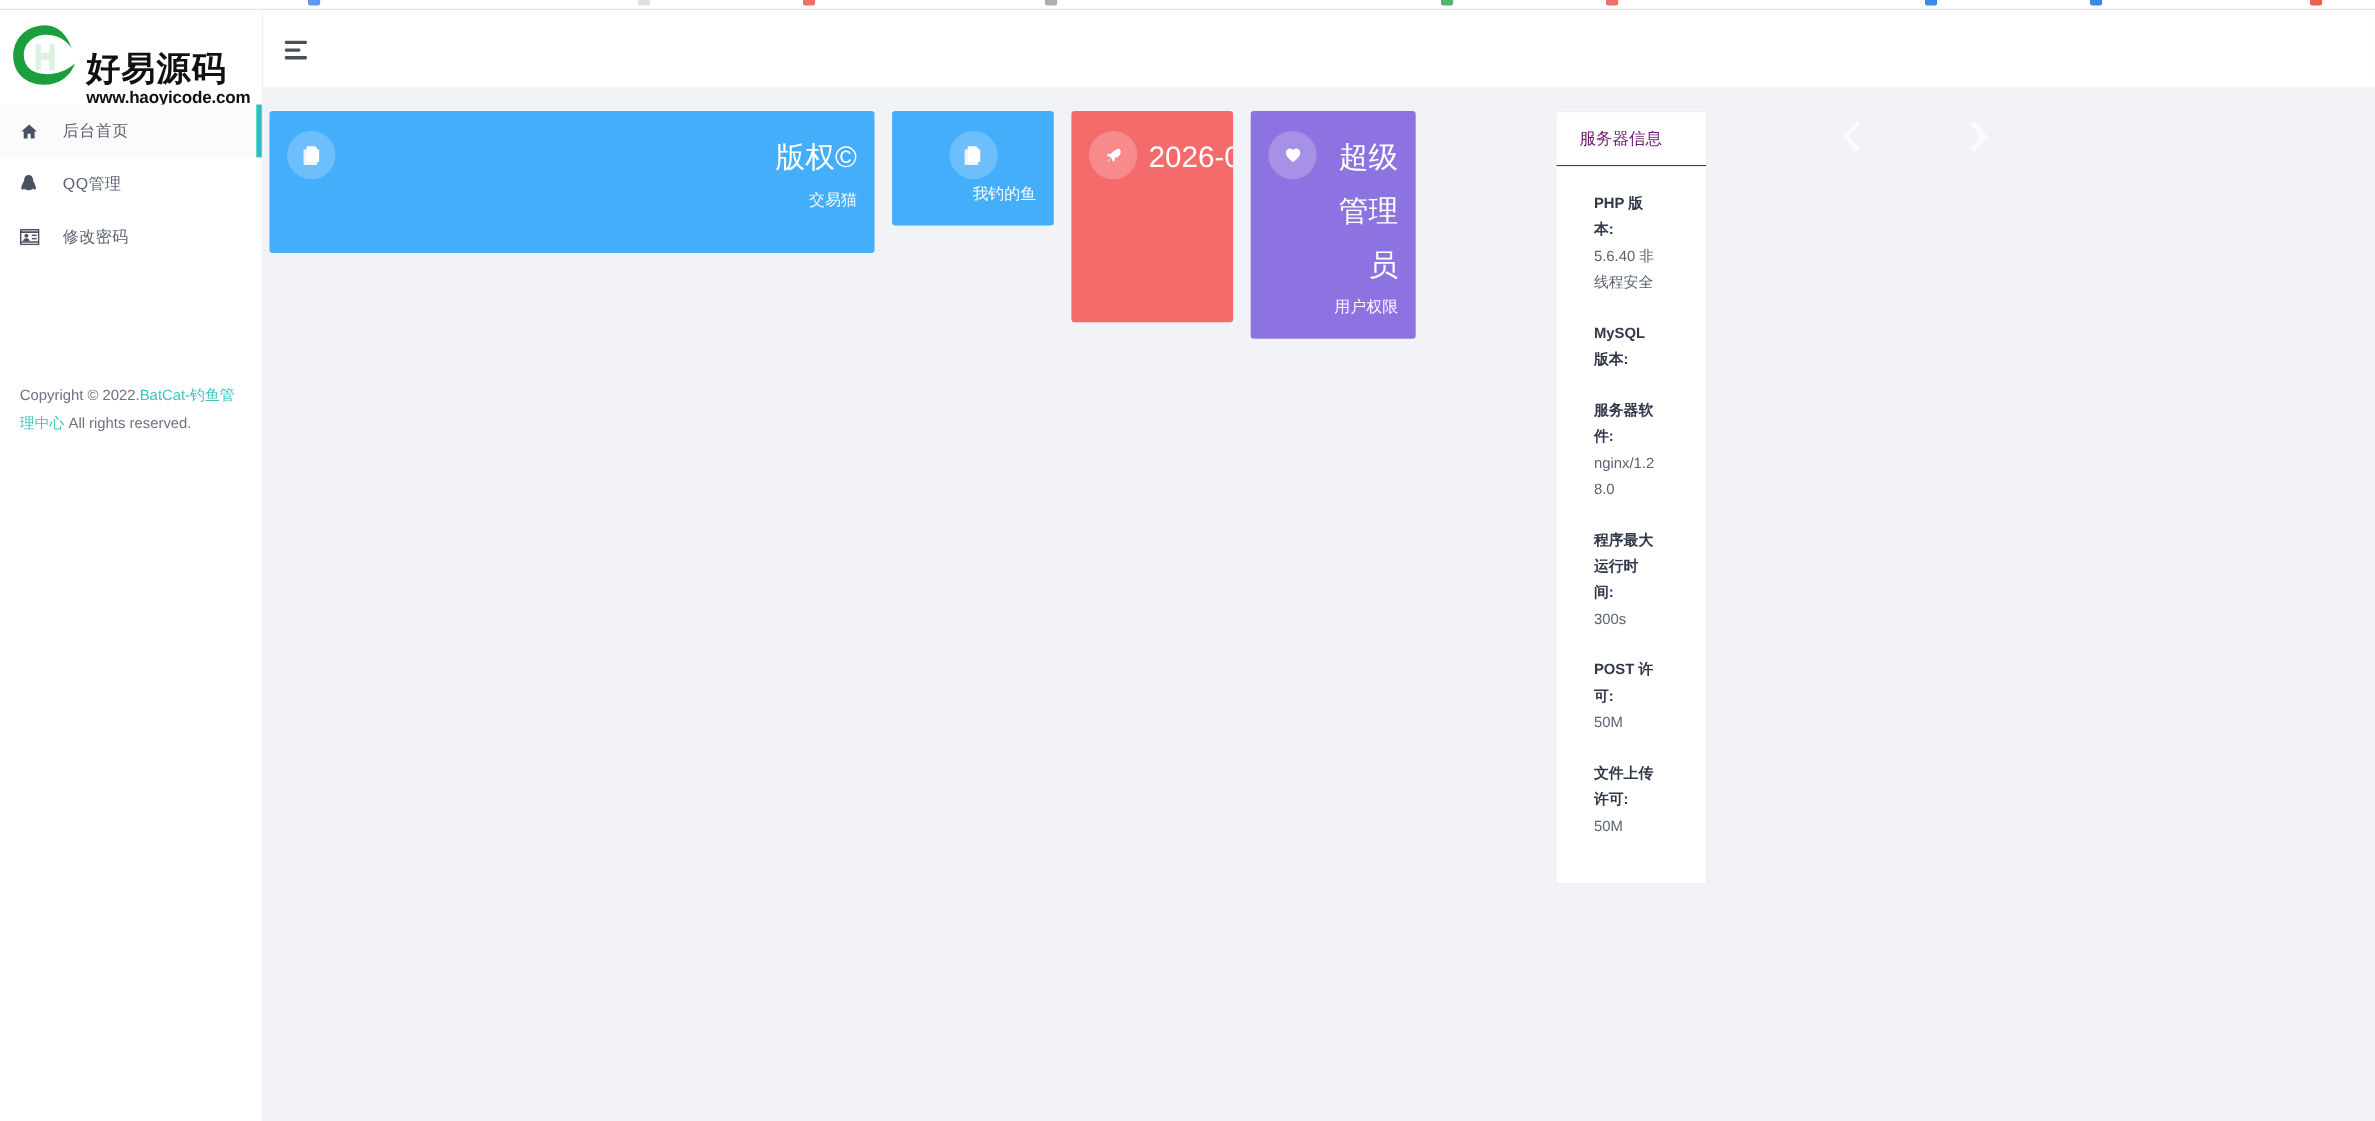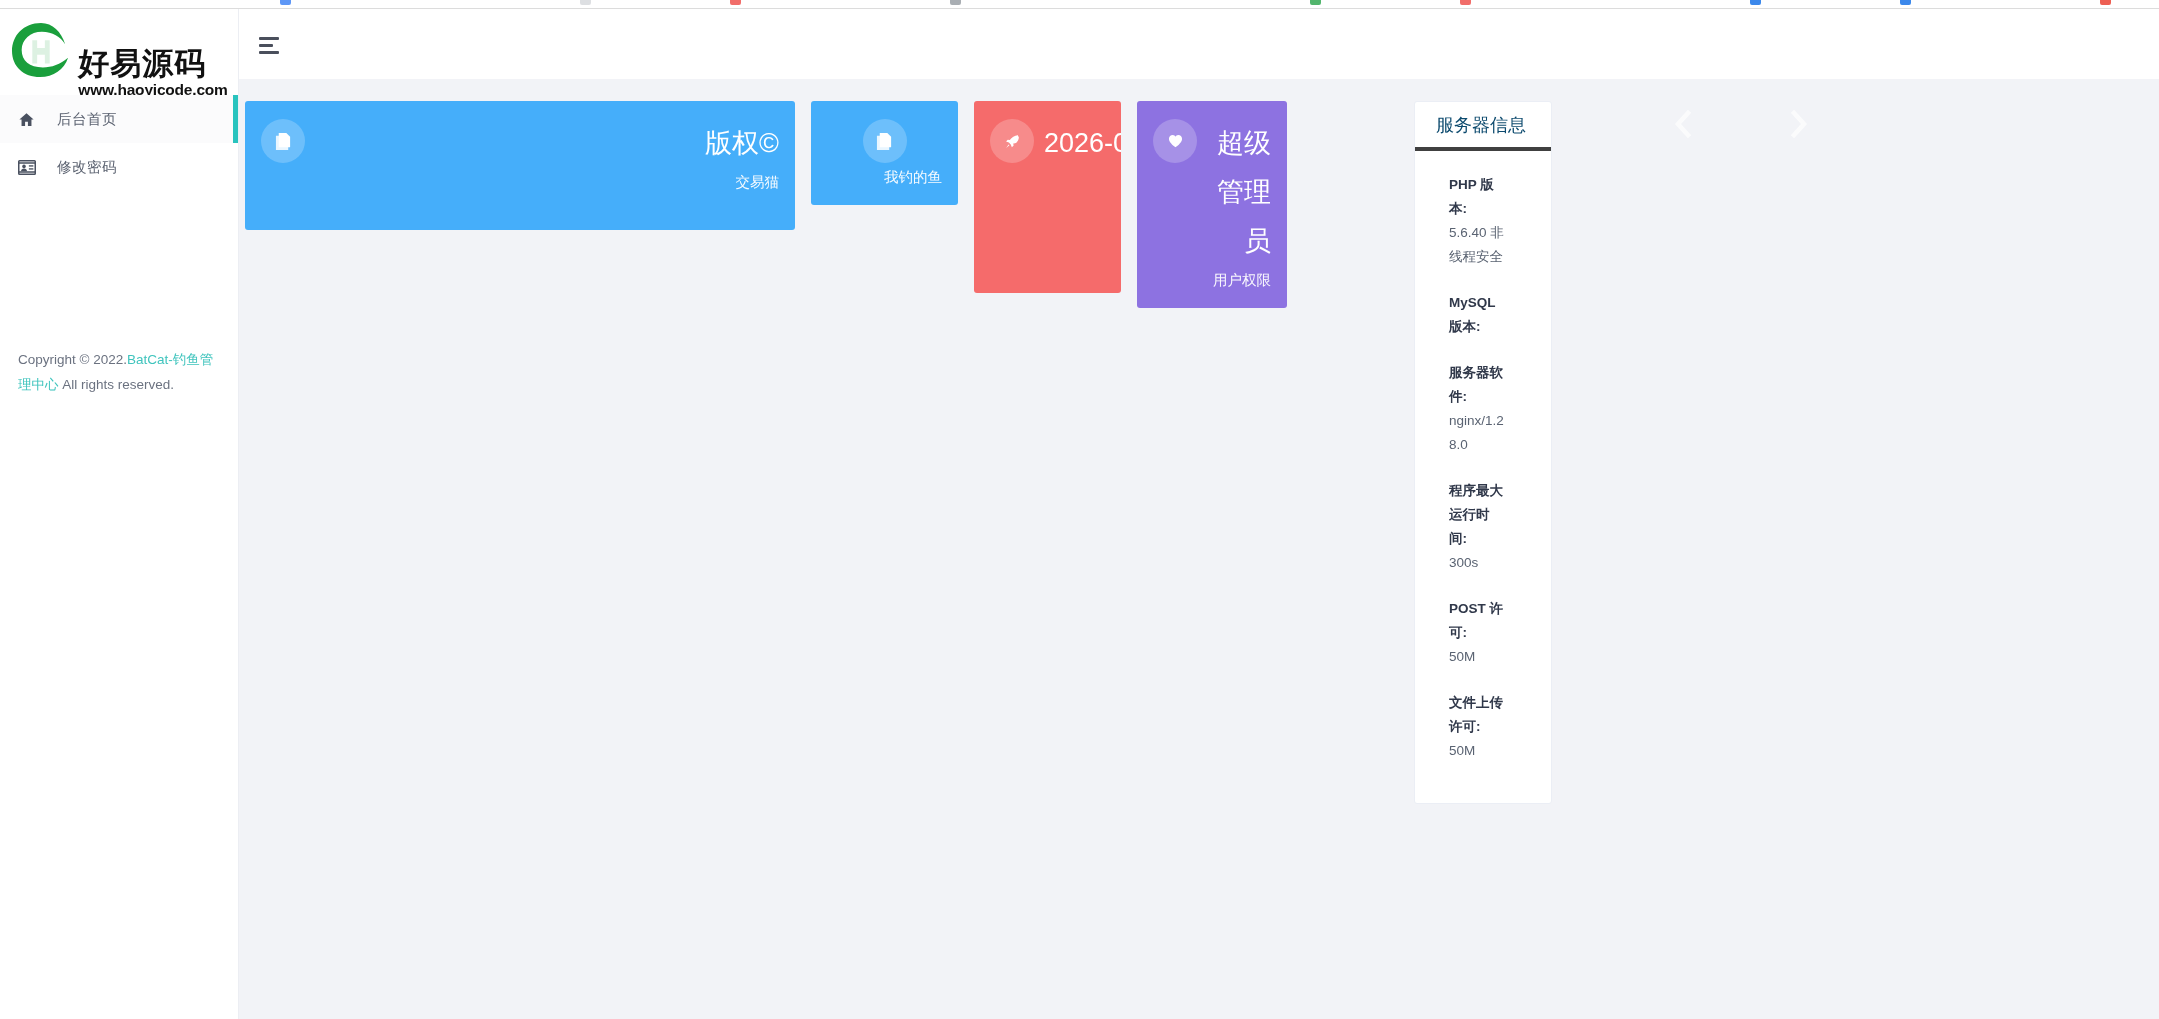--- a/index.html
+++ b/index.html
@@ -227,23 +227,23 @@
     width: 138px;
     background: #ffffff;
     border: 1px solid #ebeef5;
     border-radius: 3px;
   }
   #server-panel-header {
     height: 49px;
     display: flex;
     align-items: center;
     padding-left: 21px;
-    font-size: 18px;
-    color: #0c4a6e;
-    border-bottom: 4px solid #404040;
+    font-size: 15px;
+    color: #701a75;
+    border-bottom: 1px solid #404040;
   }
   #server-panel-body {
     padding: 22px 0 24px 34px;
     font-size: 13.5px;
     line-height: 24px;
     color: #5a6372;
     width: 100%;
   }
   .srv-row { margin-bottom: 22px; width: 58px; }
   .srv-row:last-child { margin-bottom: 16px; }
@@ -291,20 +291,28 @@
 
       <div class="nav-item active">
         <span class="nav-ico">
           <svg width="17" height="17" viewBox="0 0 24 24" fill="currentColor">
             <path d="M12 3 L2 12 h3 v9 h5 v-6 h4 v6 h5 v-9 h3 Z"></path>
           </svg>
         </span>
         <span class="nav-label">后台首页</span>
       </div>
 
+      <div class="nav-item">
+        <span class="nav-ico">
+          <svg width="16" height="18" viewBox="0 0 24 26" fill="currentColor">
+            <path d="M12 1 C8.4 1 6 3.8 6 7.3 c0 1.2 -0.3 2.1 -1 3.3 C3.4 13.4 2 16.6 2 19 c0 1.5 0.8 2.3 1.8 2.3 c0.8 0 1.5 -0.6 2.1 -1.6 c1 1.3 3.2 2.2 6.1 2.2 s5.1 -0.9 6.1 -2.2 c0.6 1 1.3 1.6 2.1 1.6 c1 0 1.8 -0.8 1.8 -2.3 c0 -2.4 -1.4 -5.6 -3 -8.4 c-0.7 -1.2 -1 -2.1 -1 -3.3 C18 3.8 15.6 1 12 1 Z"></path>
+          </svg>
+        </span>
+        <span class="nav-label">QQ管理</span>
+      </div>
 
       <div class="nav-item">
         <span class="nav-ico">
           <svg width="18" height="15" viewBox="0 0 24 20" fill="currentColor">
             <path d="M2 1 h20 a1 1 0 0 1 1 1 v16 a1 1 0 0 1 -1 1 H2 a1 1 0 0 1 -1 -1 V2 a1 1 0 0 1 1 -1 Z M1 4 h22 v12 H1 Z" fill="none" stroke="currentColor" stroke-width="2"></path>
             <circle cx="8" cy="8.5" r="2.4"></circle>
             <path d="M4 15 c0 -2.4 1.9 -3.6 4 -3.6 s4 1.2 4 3.6 Z"></path>
             <rect x="14.5" y="7" width="6" height="1.8"></rect>
             <rect x="14.5" y="11" width="6" height="1.8"></rect>
           </svg>

